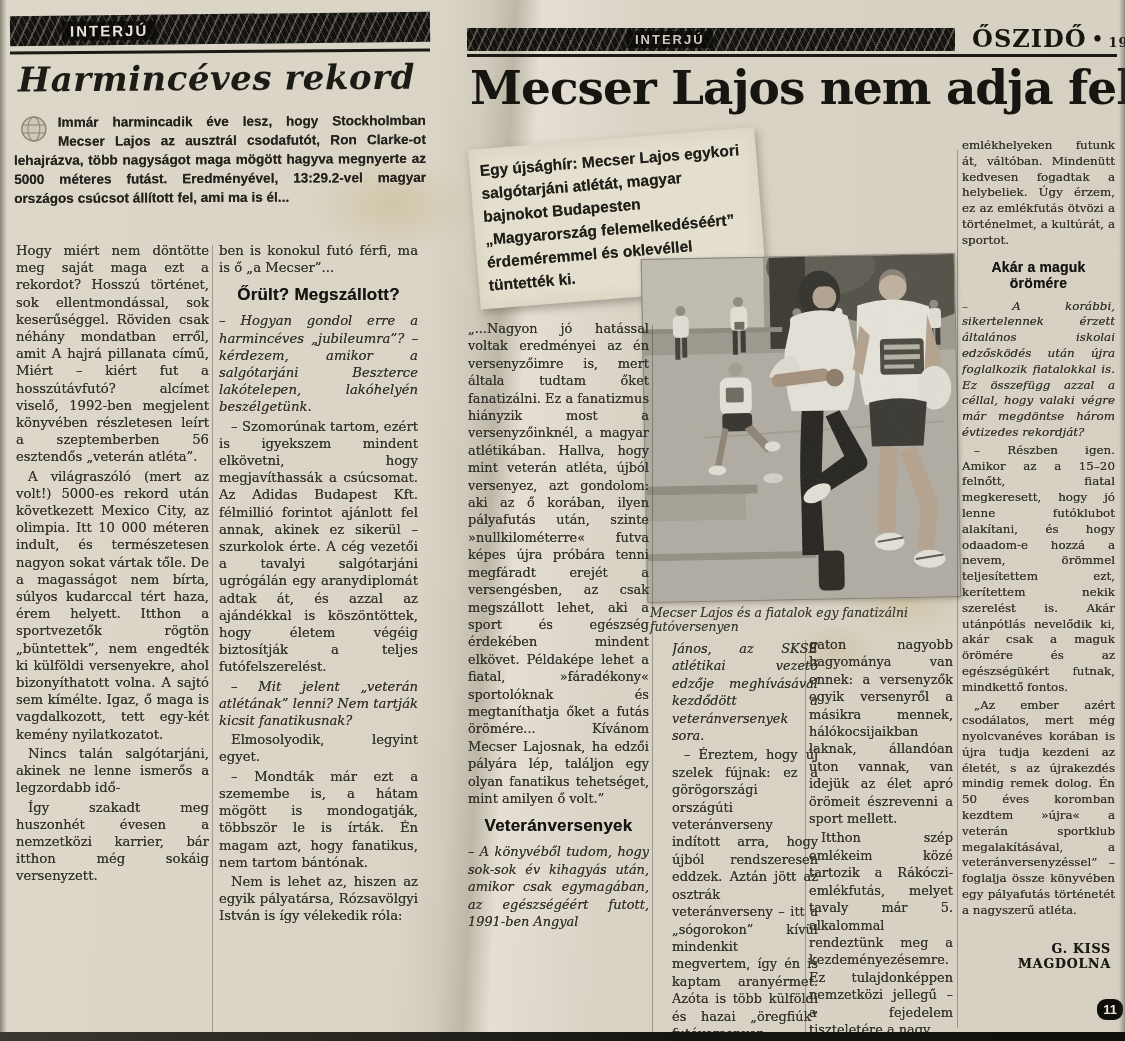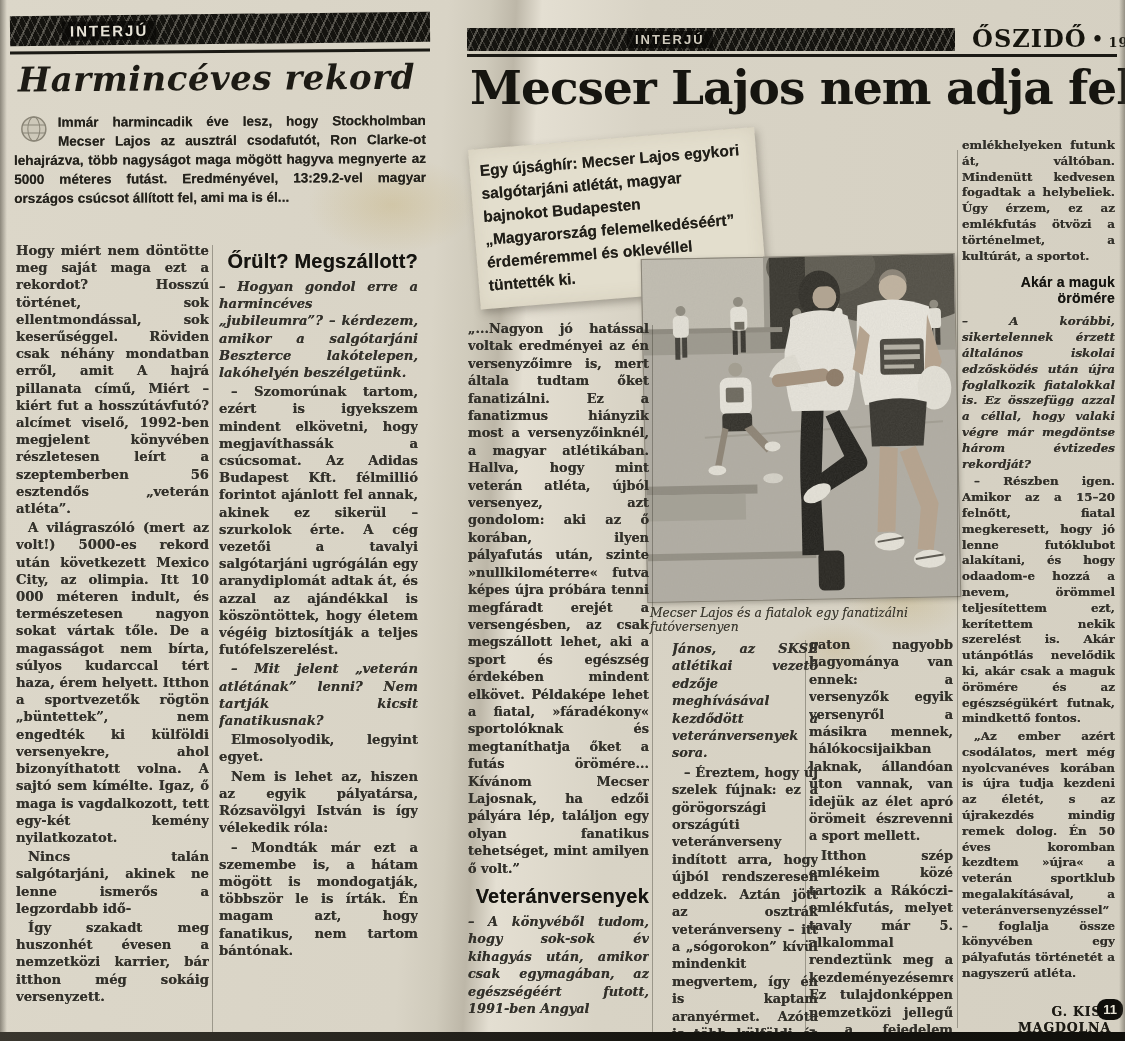--- a/index.html
+++ b/index.html
@@ -56,32 +56,32 @@
   .lead{
     position:absolute;left:14px;top:112px;width:412px;
     font-family:"Liberation Sans",sans-serif;font-weight:bold;
     font-size:13.6px;line-height:19px;text-align:justify;color:#24221c;
     text-shadow:0 0 .5px rgba(30,28,22,.7);transform:rotate(-.3deg);
   }
   .globe{float:left;width:28px;height:28px;margin:2px 10px 2px 6px;opacity:.75;}
 
   
   .col{position:absolute;overflow:hidden;text-align:justify;text-shadow:0 0 .5px rgba(42,40,33,.75);}
-  .col p{margin:0 0 2px 0;font-weight:bold;}
+  .col p{margin:0 0 2px 0;}
   .col p.ind{text-indent:12px;}
   .col p.it{font-style:italic;}
   .lcol{font-size:13.2px;line-height:17.2px;}
   .lcol1{left:16px;top:242px;width:193px;height:794px;}
   .lcol2{left:219px;top:242px;width:199px;height:794px;}
   .subhead{
     font-family:"Liberation Sans",sans-serif;font-weight:bold;color:#151410;
-    font-size:20px;line-height:18px;text-align:right;text-indent:0;
+    font-size:17px;line-height:18px;text-align:center;text-indent:0;
     margin:10px 0 8px 0 !important;letter-spacing:.2px;
   }
-  .subhead.center{}
+  .subhead.center{text-align:center;}
   .rcol{font-size:12.9px;line-height:17.4px;}
   .rcol1{left:468px;top:320px;width:181px;height:716px;}
   .rcol2{left:672px;top:640px;width:146px;height:396px;}
   .rcol3{left:809px;top:636px;width:144px;height:400px;}
   .rcol4{left:962px;top:138px;width:153px;height:900px;font-size:11.9px;line-height:15.8px;}
   .rcol4 .subhead{font-size:14px;line-height:16px;}
   .colrule{position:absolute;width:1px;background:rgba(55,52,43,.38);}
   .cr1{left:212px;top:245px;height:788px;}
   .cr2{left:652px;top:325px;height:708px;}
   .cr3{left:805px;top:640px;height:392px;}
@@ -141,27 +141,28 @@
   </div>
 
   <div class="col lcol lcol1">
     <p>Hogy miért nem döntötte meg saját maga ezt a rekordot? Hosszú történet, sok ellentmondással, sok keserűséggel. Röviden csak néhány mondatban erről, amit A hajrá pillanata című, Miért – kiért fut a hosszútávfutó? alcímet viselő, 1992-ben megjelent könyvében részletesen leírt a szeptemberben 56 esztendős „veterán atléta”.</p>
     <p class="ind">A világraszóló (mert az volt!) 5000-es rekord után következett Mexico City, az olimpia. Itt 10 000 méteren indult, és természetesen nagyon sokat vártak tőle. De a magasságot nem bírta, súlyos kudarccal tért haza, érem helyett. Itthon a sportvezetők rögtön „büntettek”, nem engedték ki külföldi versenyekre, ahol bizonyíthatott volna. A sajtó sem kímélte. Igaz, ő maga is vagdalkozott, tett egy-két kemény nyilatkozatot.</p>
     <p class="ind">Nincs talán salgótarjáni, akinek ne lenne ismerős a legzordabb idő-</p>
     <p class="ind">Így szakadt meg huszonhét évesen a nemzetközi karrier, bár itthon még sokáig versenyzett.</p>
   </div>
 
   <div class="col lcol lcol2">
+    <p>ben is konokul futó férfi, ma is ő „a Mecser”...</p>
     <p class="subhead">Őrült? Megszállott?</p>
     <p class="it">– Hogyan gondol erre a harmincéves „jubileumra”? – kérdezem, amikor a salgótarjáni Beszterce lakótelepen, lakóhelyén beszélgetünk.</p>
     <p class="ind">– Szomorúnak tartom, ezért is igyekszem mindent elkövetni, hogy megjavíthassák a csúcsomat. Az Adidas Budapest Kft. félmillió forintot ajánlott fel annak, akinek ez sikerül – szurkolok érte. A cég vezetői a tavalyi salgótarjáni ugrógálán egy aranydiplomát adtak át, és azzal az ajándékkal is köszöntöttek, hogy életem végéig biztosítják a teljes futófelszerelést.</p>
     <p class="it ind">– Mit jelent „veterán atlétának” lenni? Nem tartják kicsit fanatikusnak?</p>
     <p class="ind">Elmosolyodik, legyint egyet.</p>
+    <p class="ind">– Mondták már ezt a szemembe is, a hátam mögött is mondogatják, többször le is írták. Én magam azt, hogy fanatikus, nem tartom bántónak.</p>
     <p class="ind">Nem is lehet az, hiszen az egyik pályatársa, Rózsavölgyi István is így vélekedik róla:</p>
-    <p class="ind">– Mondták már ezt a szemembe is, a hátam mögött is mondogatják, többször le is írták. Én magam azt, hogy fanatikus, nem tartom bántónak.</p>
   </div>
 
   <div class="colrule cr1"></div>
 
   <div class="banner banner-right">
     <span class="blabel">INTERJÚ</span>
   </div>
   <div class="rule-right"></div>
 
   <div class="masthead">

